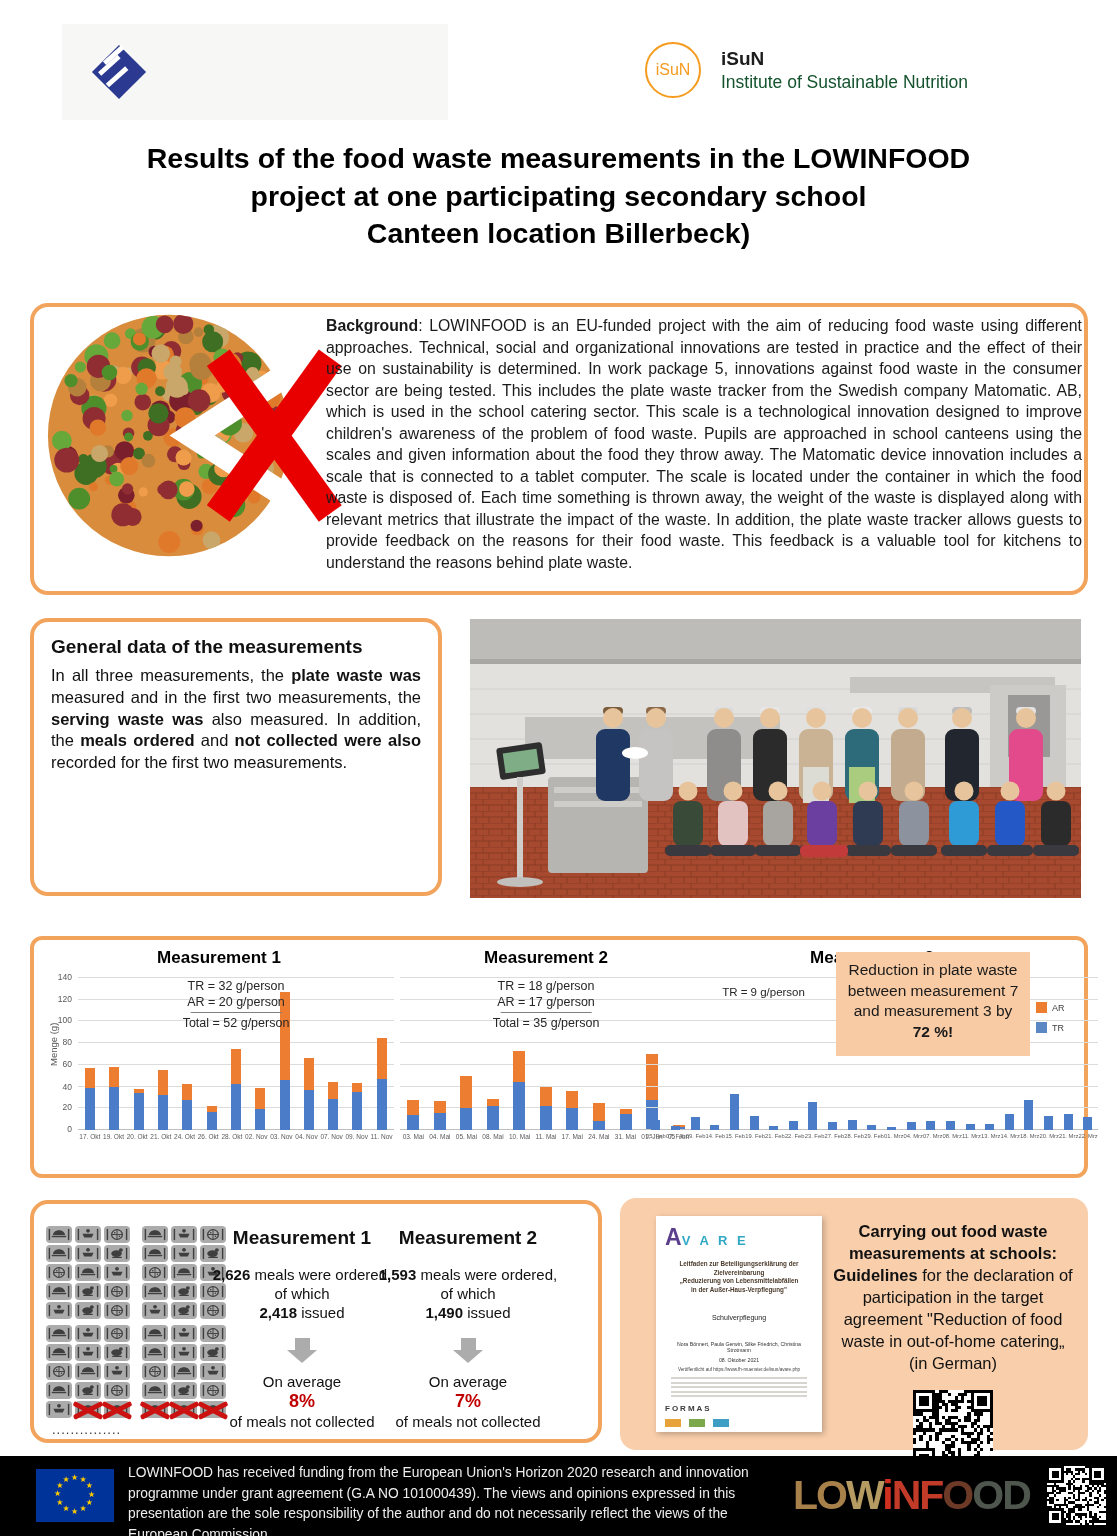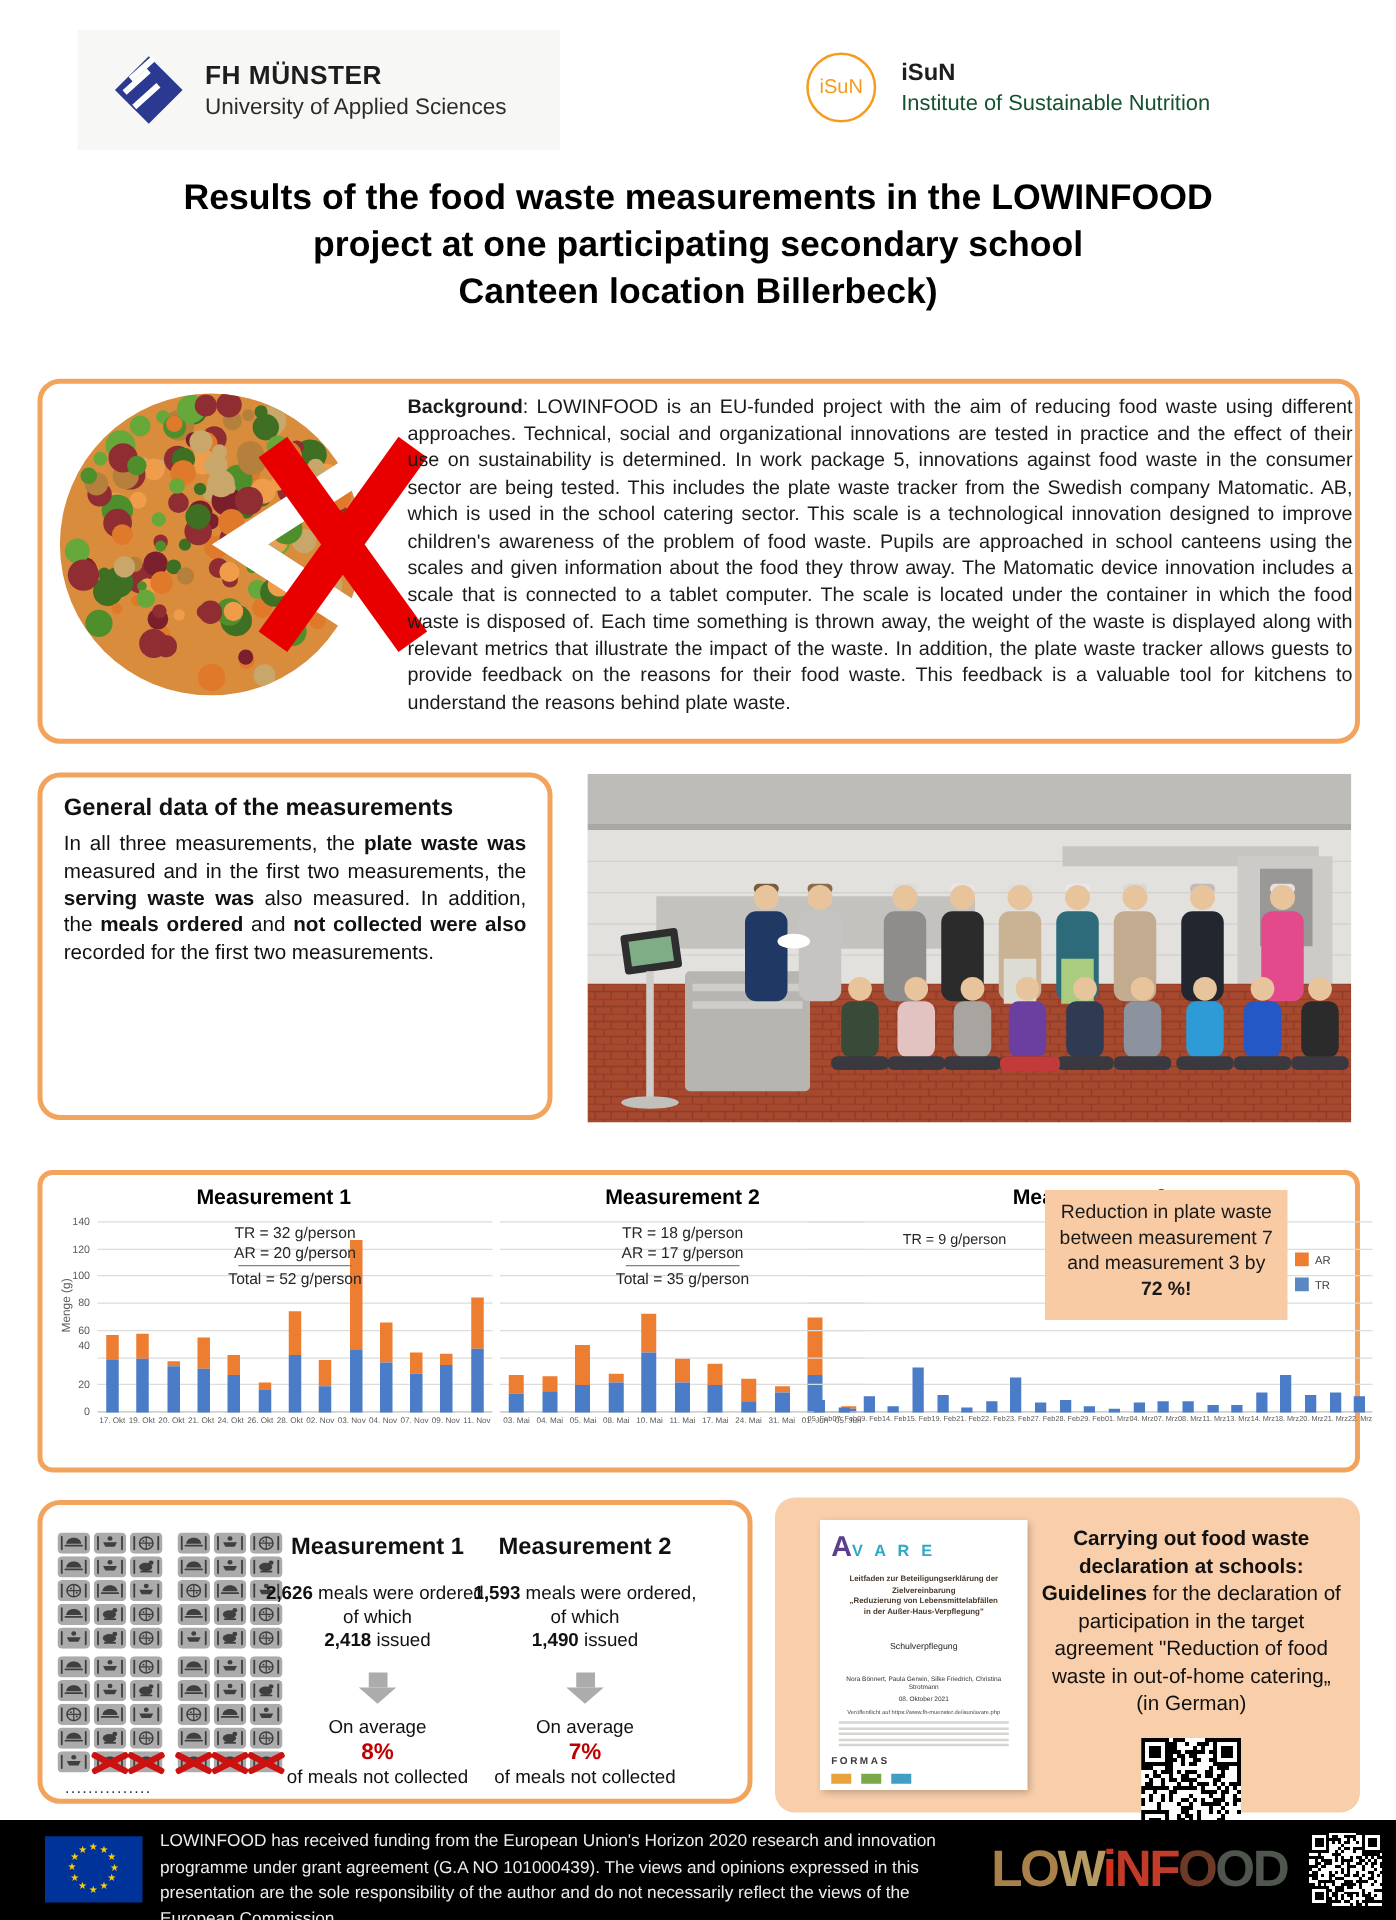--- a/index.html
+++ b/index.html
@@ -131,24 +131,20 @@
 
 <div class="page">
 
   <div class="fh-block">
     <svg width="58" height="58" viewBox="0 0 60 60">
       <polygon points="30,2 58,30 30,58 2,30" fill="#2B3990"></polygon>
       <line x1="15" y1="21" x2="34" y2="4" stroke="#fff" stroke-width="5"></line>
       <line x1="10" y1="32" x2="30" y2="14" stroke="#fff" stroke-width="5"></line>
       <line x1="18" y1="44" x2="38" y2="26" stroke="#fff" stroke-width="5"></line>
     </svg>
-    <div>
-      <div class="fh-name">FH MÜNSTER</div>
-      <div class="fh-sub">University of Applied Sciences</div>
-    </div>
   </div>
   <div class="isun-block">
     <div class="isun-badge">iSuN</div>
     <div>
       <div class="isun-name">iSuN</div>
       <div class="isun-sub">Institute of Sustainable Nutrition</div>
     </div>
   </div>
 
   <div class="title">
@@ -431,21 +427,21 @@
 
   <section class="obox charts-box">
 
     <div class="chart chart1">
       <div class="chart-title">Measurement 1</div>
       <div class="ylab">Menge (g)</div>
       <div class="plot-row">
         <div class="yaxis">
             <div class="ytick" style="bottom: -4px;">0</div>
             <div class="ytick" style="bottom: 17.7143px; text-align: right;">20</div>
-            <div class="ytick" style="bottom: 49px;">40</div>
+            <div class="ytick" style="bottom: 38px;">40</div>
             <div class="ytick" style="bottom: 61.1429px;">60</div>
             <div class="ytick" style="bottom: 82.8571px;">80</div>
             <div class="ytick" style="bottom: 104.571px;">100</div>
             <div class="ytick" style="bottom: 126.286px;">120</div>
             <div class="ytick" style="bottom: 148px;">140</div>
           </div>
         <div class="plot">
           <div class="annotation">
               <div>TR = 32 g/person</div>
               <div>AR = 20 g/person</div>
@@ -1517,21 +1513,21 @@
           <div></div>
       </div>
       <div class="doc-formas">FORMAS</div>
       <div class="doc-logos">
         <span style="background:#e8a23c"></span>
         <span style="background:#7aa84a"></span>
         <span style="background:#3e9ec4"></span>
       </div>
     </div>
     <div class="guide-right">
-      <div class="guide-text"><span class="b">Carrying out food waste declaration at schools: </span><span class="b">Guidelines</span><span> for the declaration of participation in the target agreement "Reduction of food waste in out-of-home catering„ (in German)</span></div>
+      <div class="guide-text"><span class="b">Carrying out food waste measurements at schools: </span><span class="b">Guidelines</span><span> for the declaration of participation in the target agreement "Reduction of food waste in out-of-home catering„ (in German)</span></div>
       <div class="qr-box" id="qrGuide"><svg viewBox="0 0 25 25" width="100%" height="100%" shape-rendering="crispEdges">
             <rect width="25" height="25" fill="#fff"></rect>
             <g fill="#000">
               <rect x="0" y="0" width="1" height="1"></rect>
               <rect x="1" y="0" width="1" height="1"></rect>
               <rect x="2" y="0" width="1" height="1"></rect>
               <rect x="3" y="0" width="1" height="1"></rect>
               <rect x="4" y="0" width="1" height="1"></rect>
               <rect x="5" y="0" width="1" height="1"></rect>
               <rect x="6" y="0" width="1" height="1"></rect>

